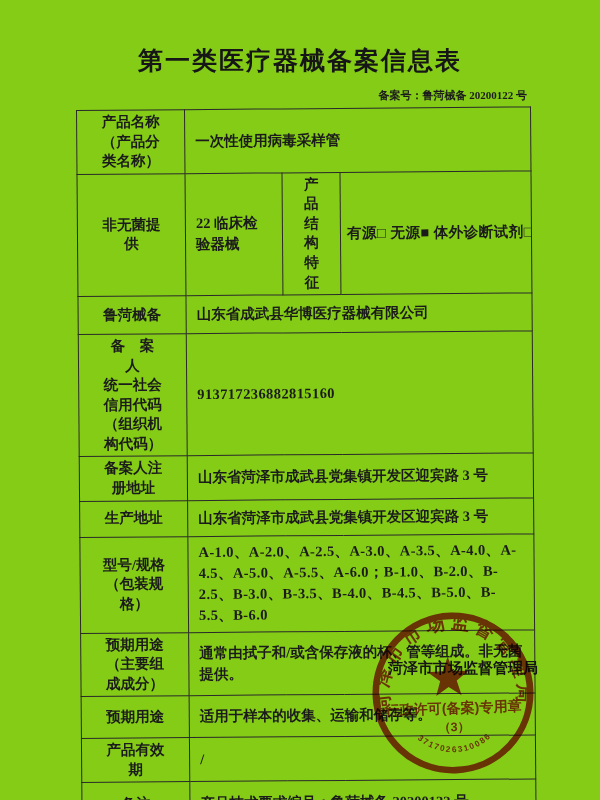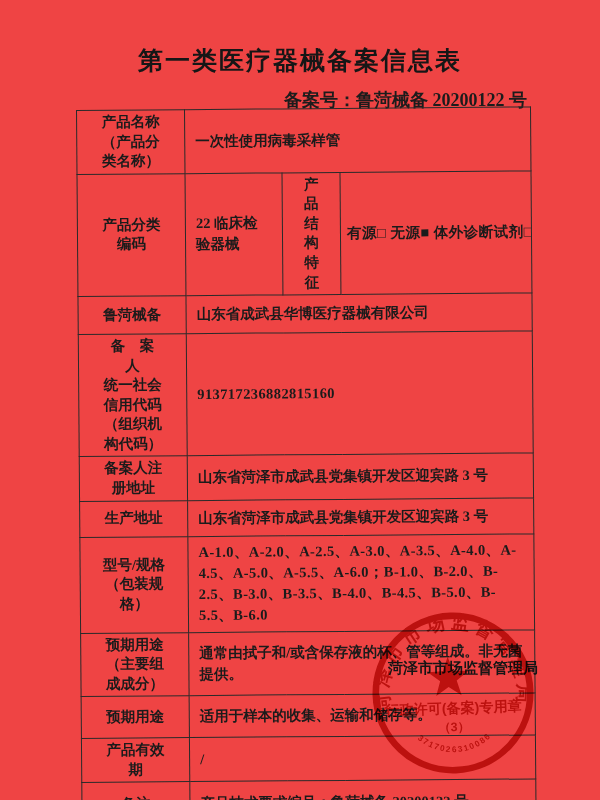--- a/index.html
+++ b/index.html
@@ -5,32 +5,32 @@
   html,body{margin:0;padding:0;}
   body{
     width:600px;height:800px;
     background:#ffffff;
     font-family:"Liberation Serif","DejaVu Serif",serif;
     color:#1f1f1f;
     overflow:hidden;
   }
   .page{
     position:relative;width:600px;height:800px;
-    background:#ef4444;
+    background:#84cc16;
   }
   .doc-title{
     position:absolute;top:44px;left:0;width:600px;
     text-align:center;
     font-size:25px;font-weight:700;letter-spacing:2px;
     color:#161616;
   }
   .filing-no{
     position:absolute;top:88px;left:0;width:527px;
     text-align:right;
-    font-size:18px;font-weight:700;color:#1c1c1c;
+    font-size:11px;font-weight:700;color:#1c1c1c;
   }
   table.form{
     position:absolute;left:76px;top:110px;
     border-collapse:collapse;
     table-layout:fixed;
     width:454px;
     transform:rotate(-0.45deg);
     transform-origin:top left;
   }
   table.form td{
@@ -95,21 +95,21 @@
         <col style="width:58px">
         <col style="width:191px">
     </colgroup>
     <tbody>
         <tr style="height:44px">
       <td class="lbl">产品名称
 （产品分类名称）</td>
       <td class="val" colspan="3">一次性使用病毒采样管</td>
     </tr>
     <tr style="height:42px">
-      <td class="lbl">产品分类编码</td>
+      <td class="lbl">非无菌提供</td>
       <td class="val">22 临床检验器械</td>
       <td class="lbl">产品结
 构特征</td>
       <td class="val-sm">有源□ 无源■ 体外诊断试剂□</td>
     </tr>
     <tr style="height:38px">
       <td class="lbl">鲁菏械备</td>
       <td class="val" colspan="3">山东省成武县华博医疗器械有限公司</td>
     </tr>
     <tr style="height:58px">

